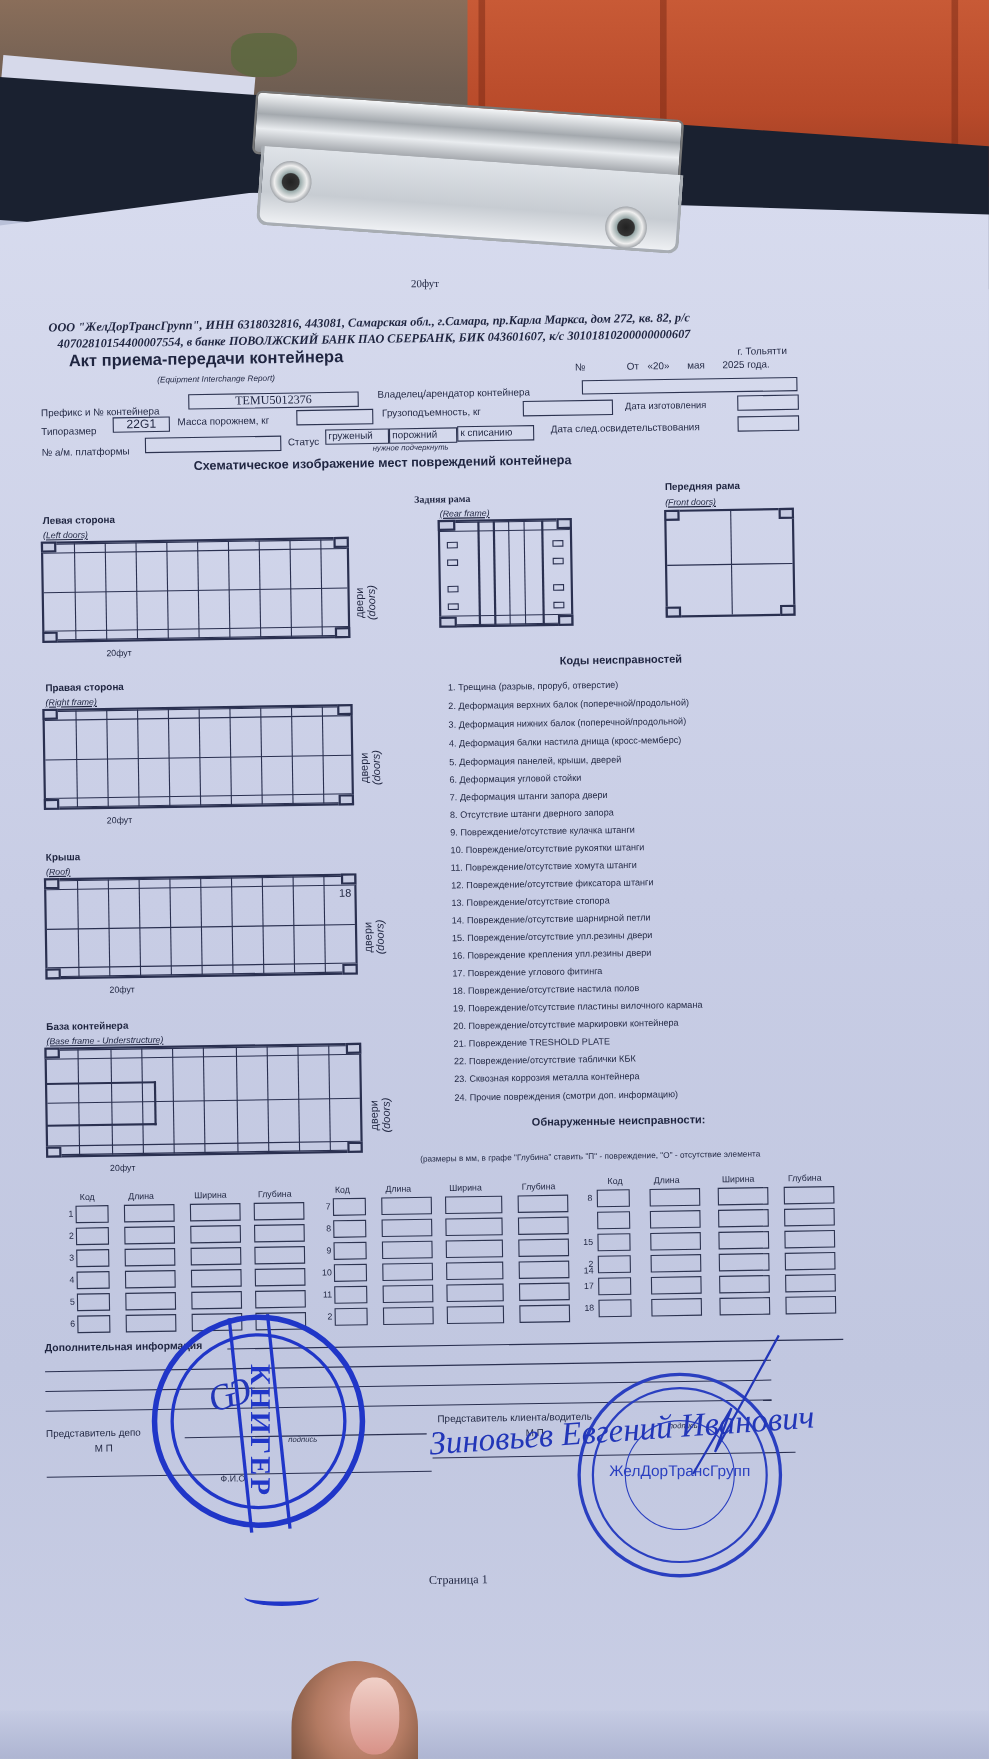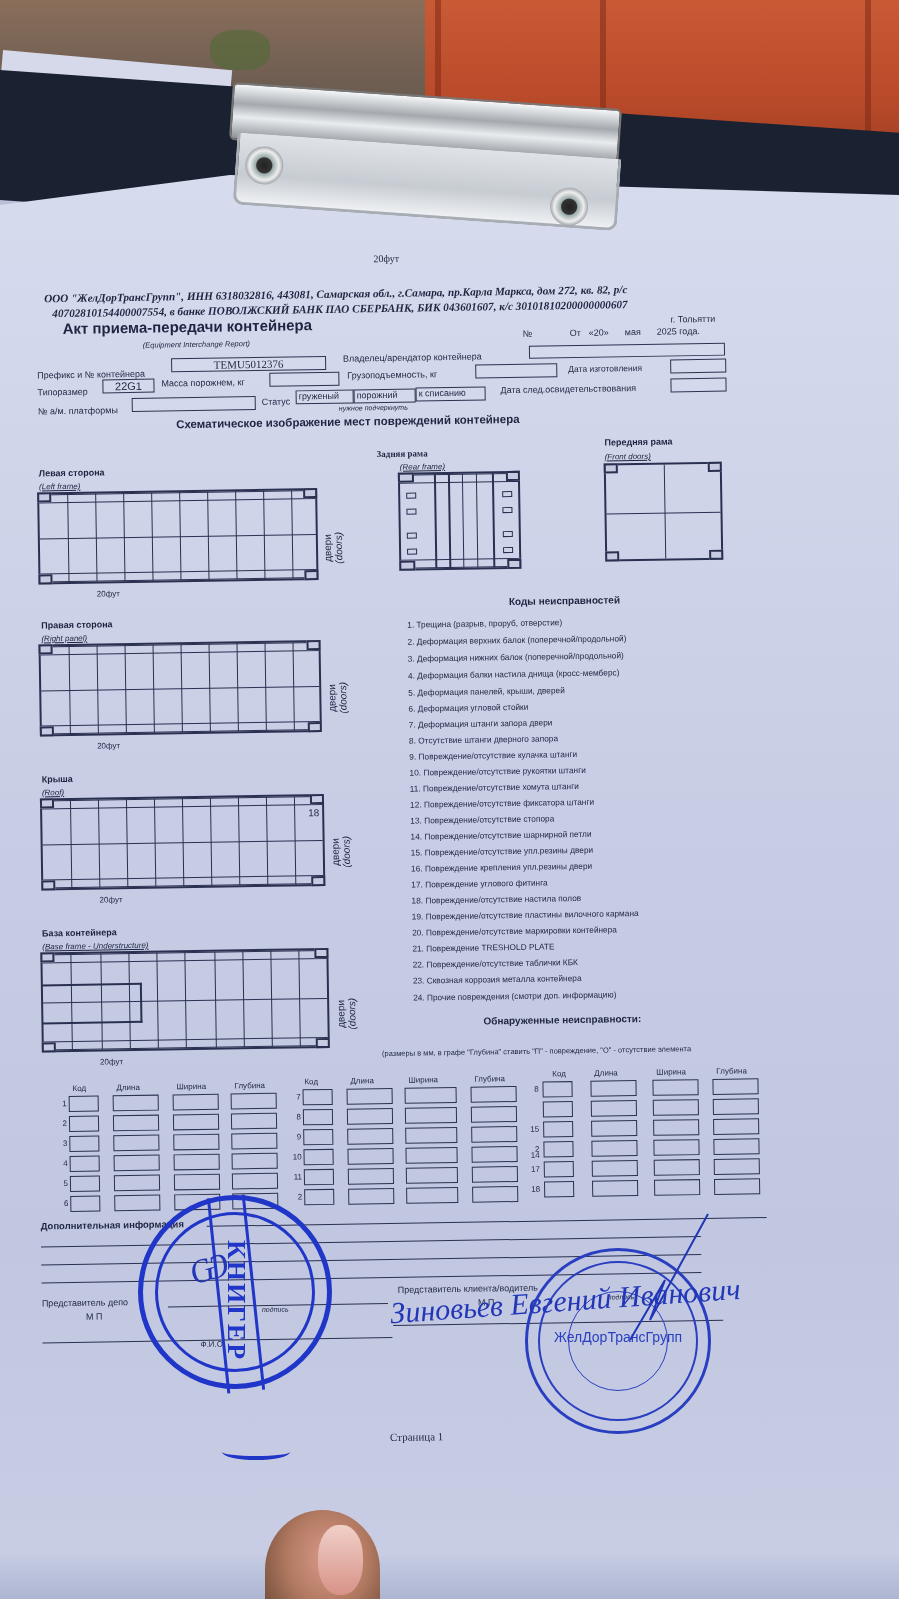--- a/index.html
+++ b/index.html
@@ -129,21 +129,21 @@
   <div class="box" style="left:302px;top:388px;width:58px;height:14px;font-size:9px;padding-left:2px;"><span>груженый</span></div>
   <div class="box" style="left:360px;top:388px;width:62px;height:14px;font-size:9px;padding-left:2px;"><span>порожний</span></div>
   <div class="box" style="left:422px;top:387px;width:70px;height:14px;font-size:9px;padding-left:2px;"><span>к списанию</span></div>
   <div class="t ital" style="left:345px;top:403px;font-size:7px;">нужное подчеркнуть</div>
   <div class="t" style="left:507px;top:386px;font-size:9px;">Дата след.освидетельствования</div>
   <div class="box" style="left:677px;top:382px;width:56px;height:14px;"></div>
 
   <div class="t bold" style="left:182px;top:414px;font-size:11.5px;">Схематическое изображение мест повреждений контейнера</div>
 
   <div class="t bold" style="left:44px;top:462px;font-size:9px;">Левая сторона</div>
-  <div class="t ital u" style="left:44px;top:476px;font-size:8px;">(Left frame)</div>
+  <div class="t ital u" style="left:44px;top:476px;font-size:8px;">(Left doors)</div>
   <div class="panel" style="left:42px;top:486px;width:280px;height:92px;">
     <div class="rail" style="top:0"></div>
       <div class="rail" style="bottom:0"></div>
     <div class="corner" style="left:-2px;top:-2px"></div>
       <div class="corner" style="right:-2px;top:-2px"></div>
     <div class="corner" style="left:-2px;bottom:-2px"></div>
       <div class="corner" style="right:-2px;bottom:-2px"></div>
     <div class="vline" style="left:28px"></div>
       <div class="vline" style="left:56px"></div>
       <div class="vline" style="left:84px"></div>
@@ -190,21 +190,21 @@
   <div class="panel" style="left:609px;top:466px;width:118px;height:98px;">
     <div class="corner" style="left:-2px;top:-2px"></div>
       <div class="corner" style="right:-2px;top:-2px"></div>
     <div class="corner" style="left:-2px;bottom:-2px"></div>
       <div class="corner" style="right:-2px;bottom:-2px"></div>
     <div class="vline" style="left:58px"></div>
     <div class="hline" style="top:48px;border-top-width:1px"></div>
   </div>
 
   <div class="t bold" style="left:44px;top:614px;font-size:9px;">Правая сторона</div>
-  <div class="t ital u" style="left:44px;top:628px;font-size:8px;">(Right panel)</div>
+  <div class="t ital u" style="left:44px;top:628px;font-size:8px;">(Right frame)</div>
   <div class="panel" style="left:41px;top:638px;width:282px;height:92px;">
     <div class="rail" style="top:0"></div>
       <div class="rail" style="bottom:0"></div>
     <div class="corner" style="left:-2px;top:-2px"></div>
       <div class="corner" style="right:-2px;top:-2px"></div>
     <div class="corner" style="left:-2px;bottom:-2px"></div>
       <div class="corner" style="right:-2px;bottom:-2px"></div>
     <div class="vline" style="left:28px"></div>
       <div class="vline" style="left:56px"></div>
       <div class="vline" style="left:84px"></div>

